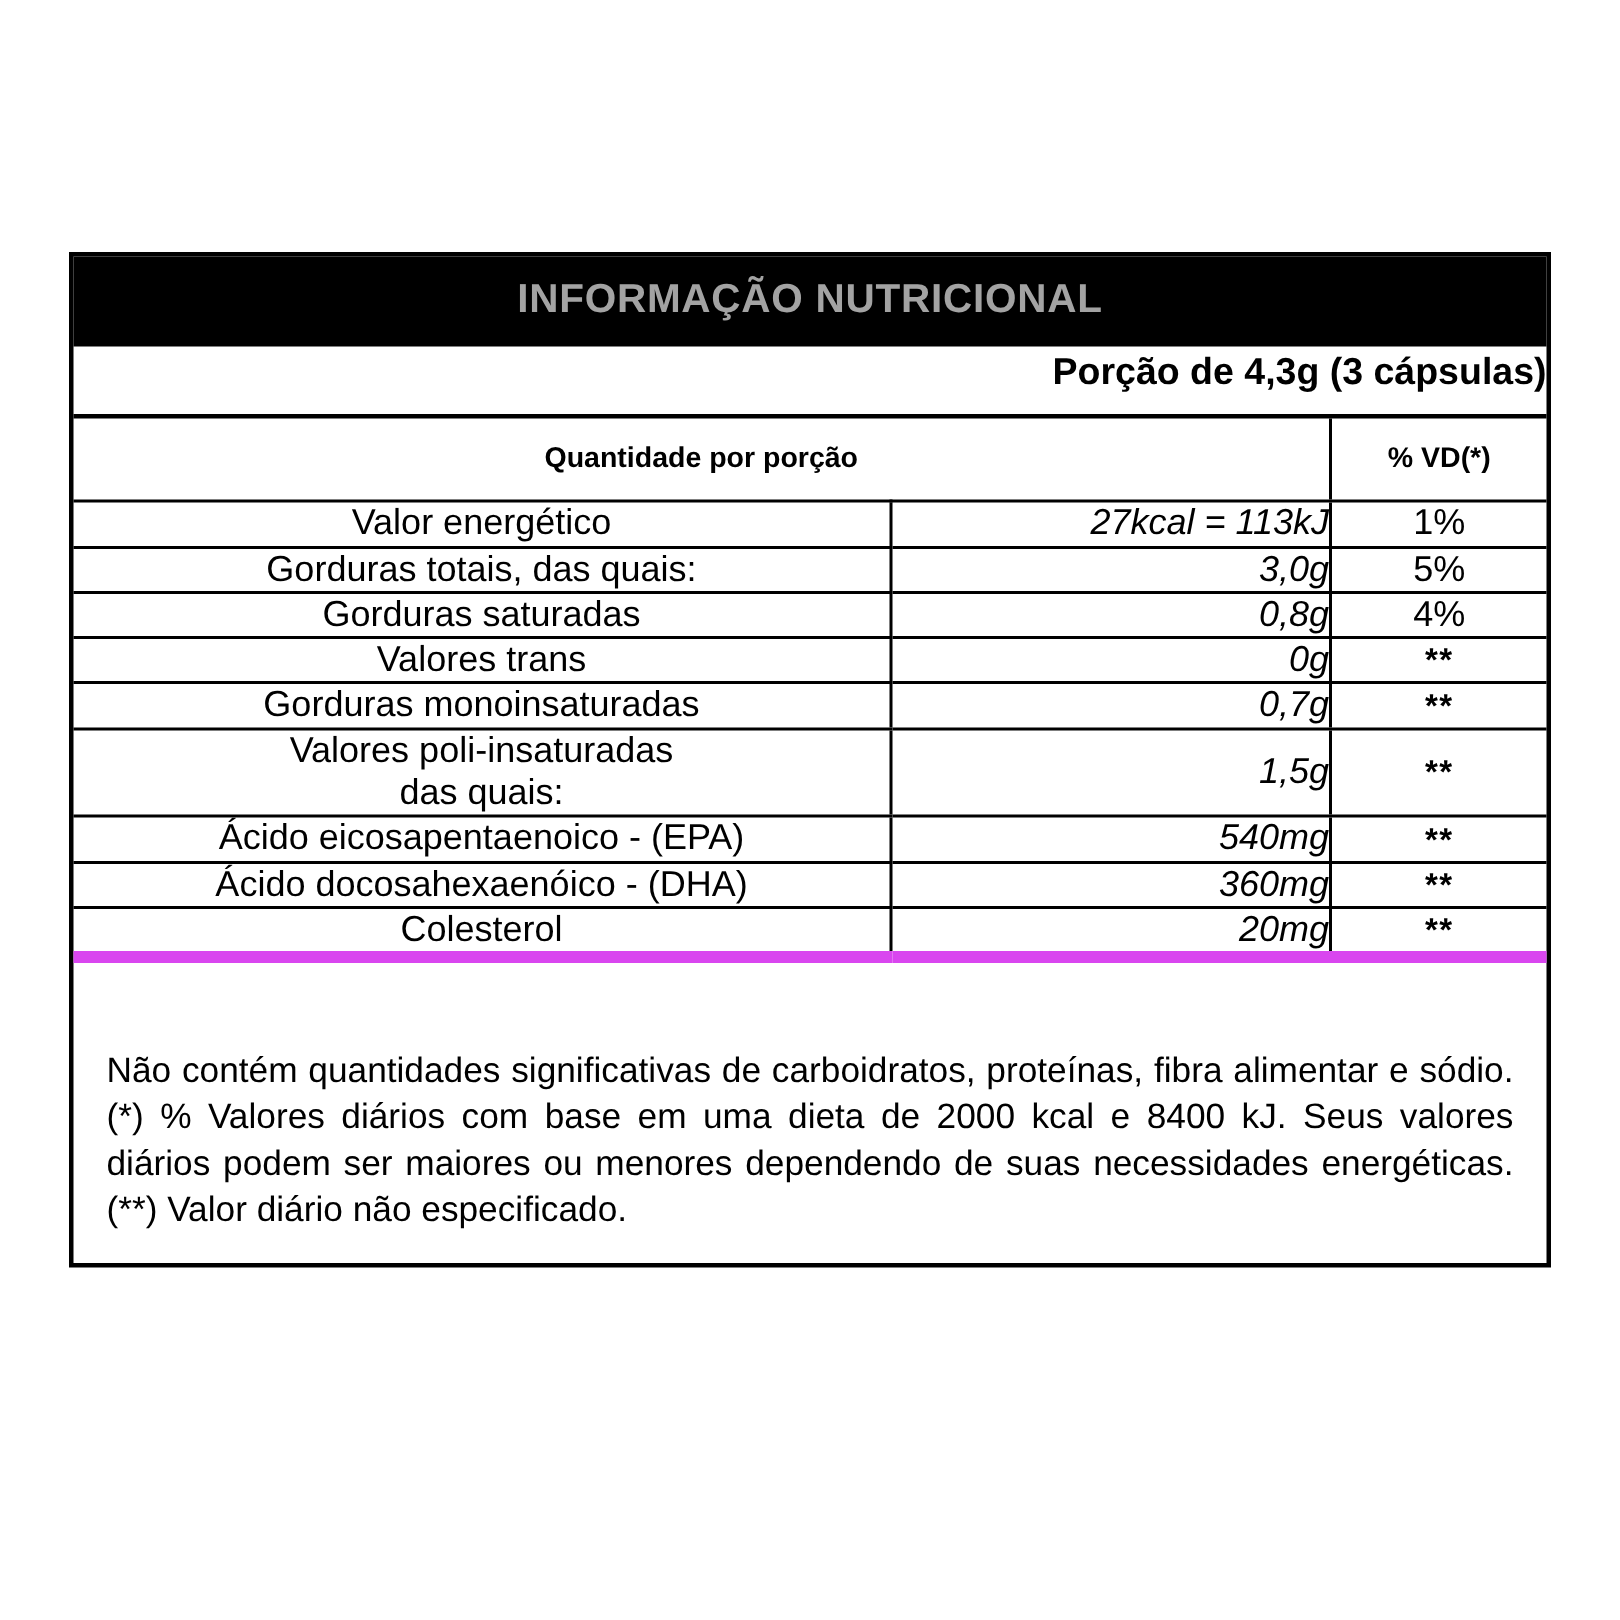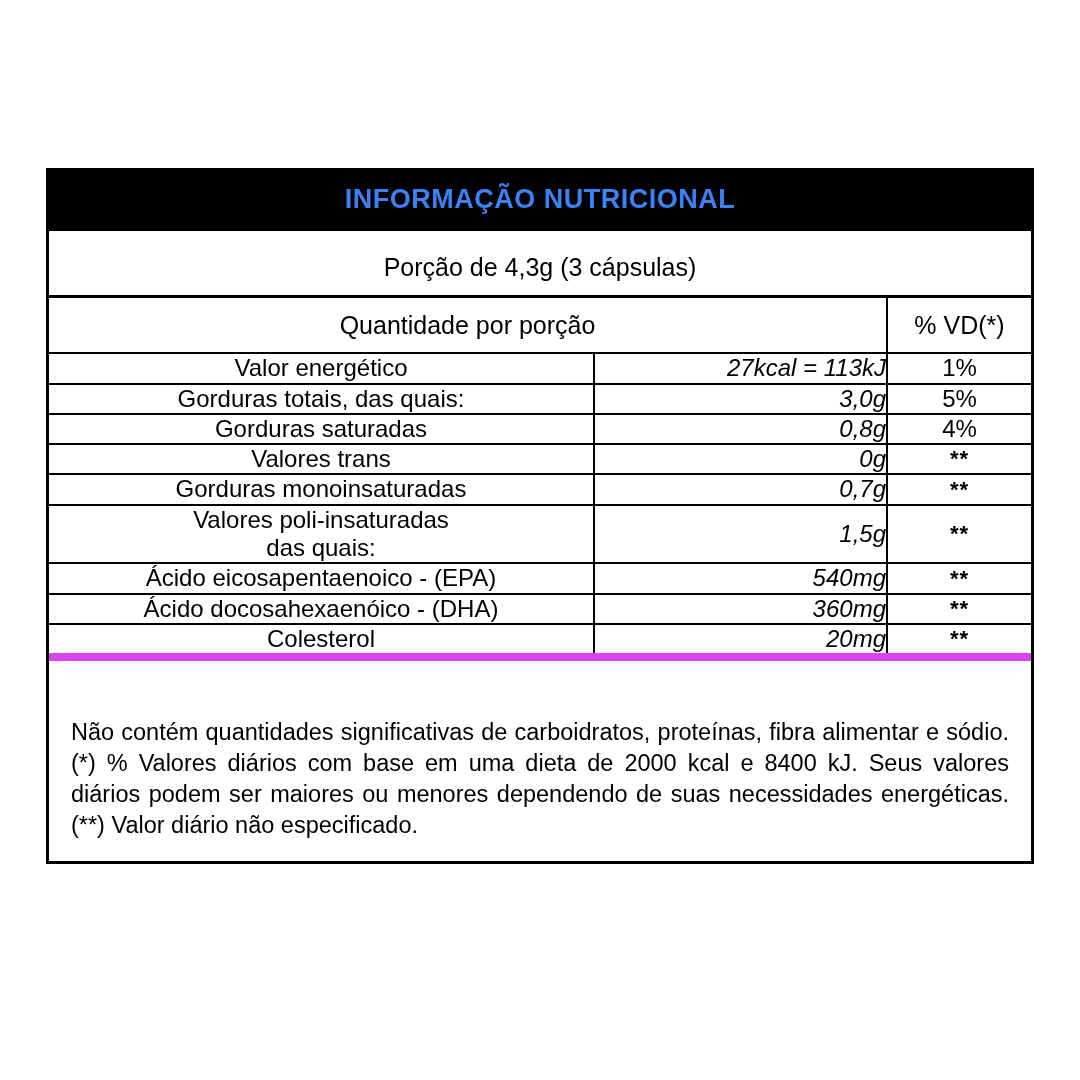--- a/index.html
+++ b/index.html
@@ -22,53 +22,53 @@
     left: 46px;
     top: 168px;
     width: 988px;
     box-sizing: border-box;
     border: 3px solid #000000;
     background: #ffffff;
   }
   
   .band {
     background: #000000;
-    color: #3b82f6;
+    color: #a3a3a3;
     text-align: center;
     font-weight: bold;
     letter-spacing: 0.5px;
     font-size: 27px;
     padding: 14px 0 16px 0;
     line-height: 1.1;
   }
   .portion {
-    text-align: center;
+    text-align: right;
     font-size: 25px;
-    font-weight: normal;
-    padding: 23px 0 14px 0;
+    font-weight: bold;
+    padding: 4px 0 14px 0;
     border-bottom: 3px solid #000000;
     line-height: 1.1;
   }
   table.nutri {
     width: 100%;
     border-collapse: collapse;
     table-layout: fixed;
   }
   table.nutri td, table.nutri th {
     border-bottom: 2px solid #000000;
     padding: 0;
     vertical-align: middle;
   }
   .col-name { width: 545px; }
   .col-val  { width: 293px; }
   .col-vd   { width: 144px; }
 
   .hdr-row td {
-    font-size: 25px;
-    font-weight: normal;
+    font-size: 19px;
+    font-weight: bold;
     height: 54px;
     text-align: center;
     border-bottom: 2px solid #000000;
   }
   .hdr-row td.name-hdr {
     border-right: none;
   }
   .hdr-row td.vd-hdr {
     border-left: 2px solid #000000;
   }

